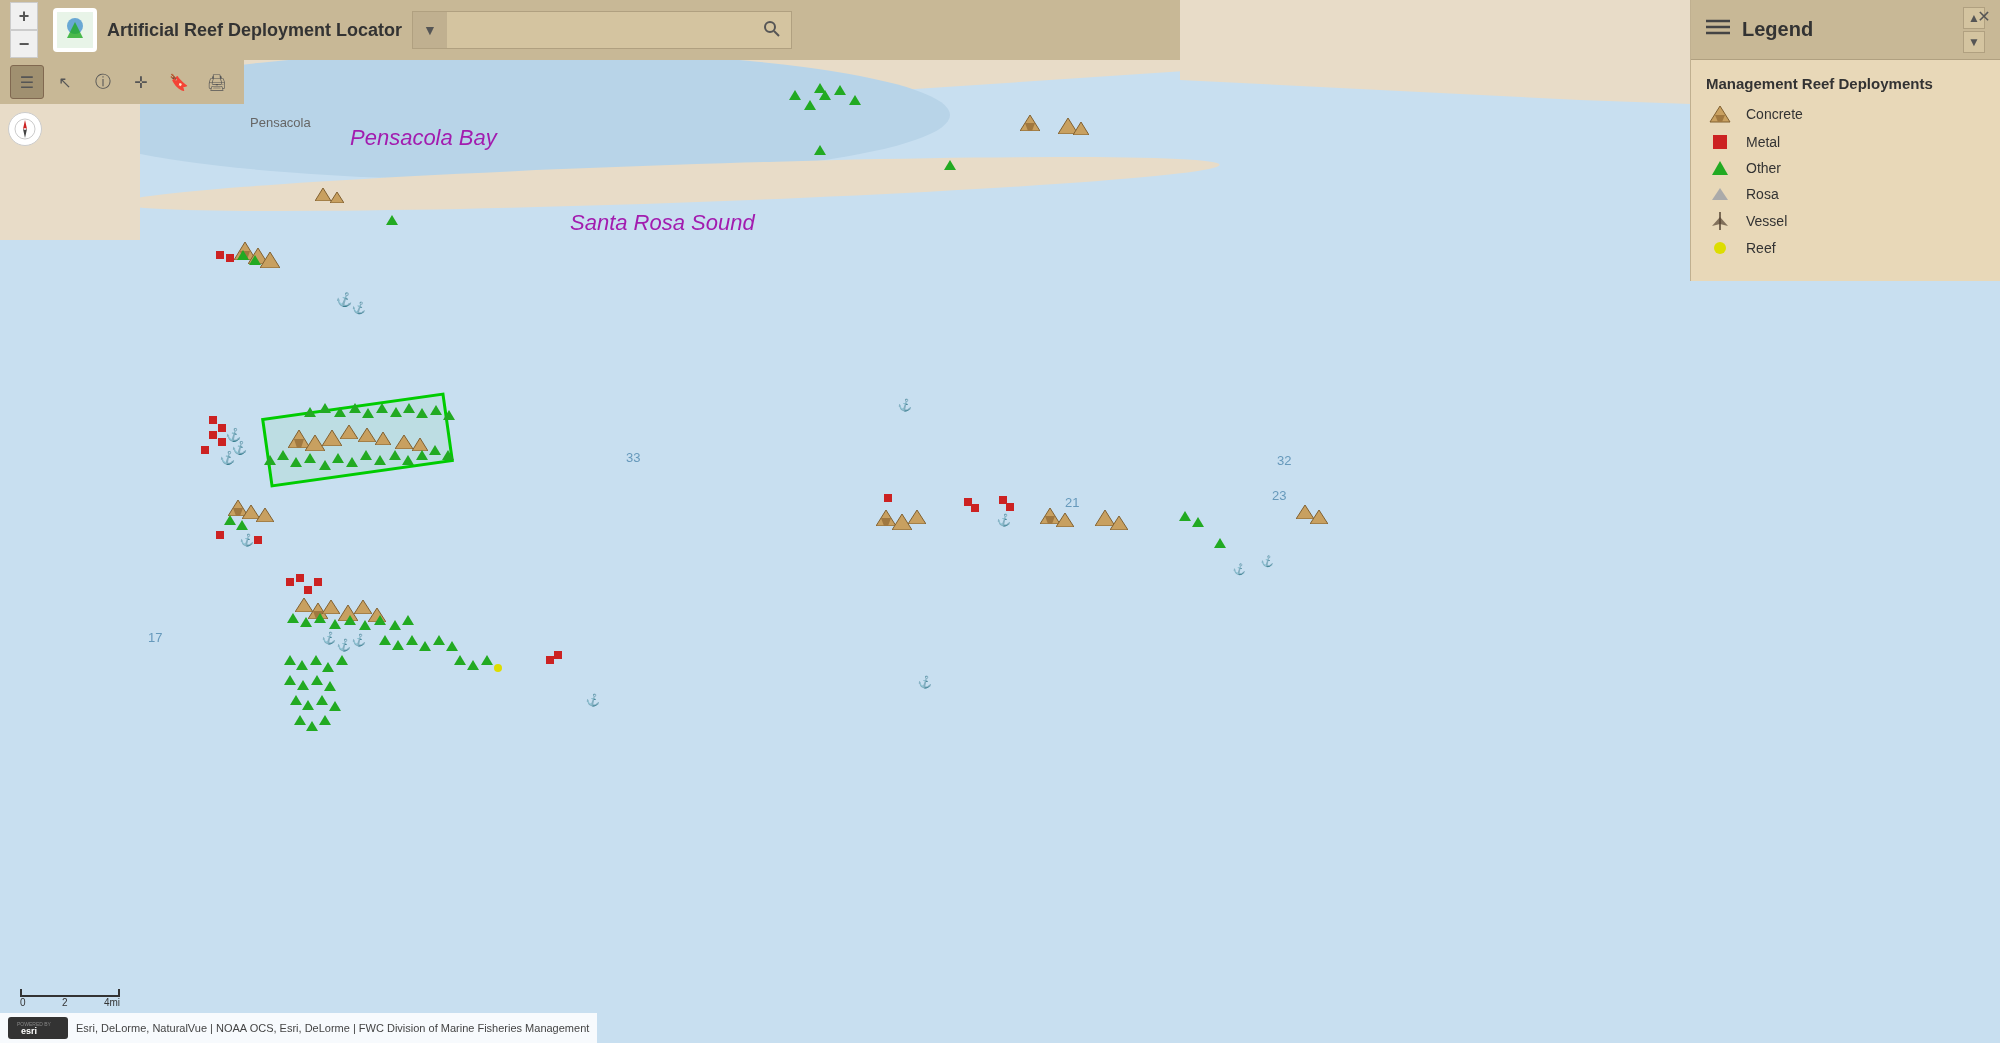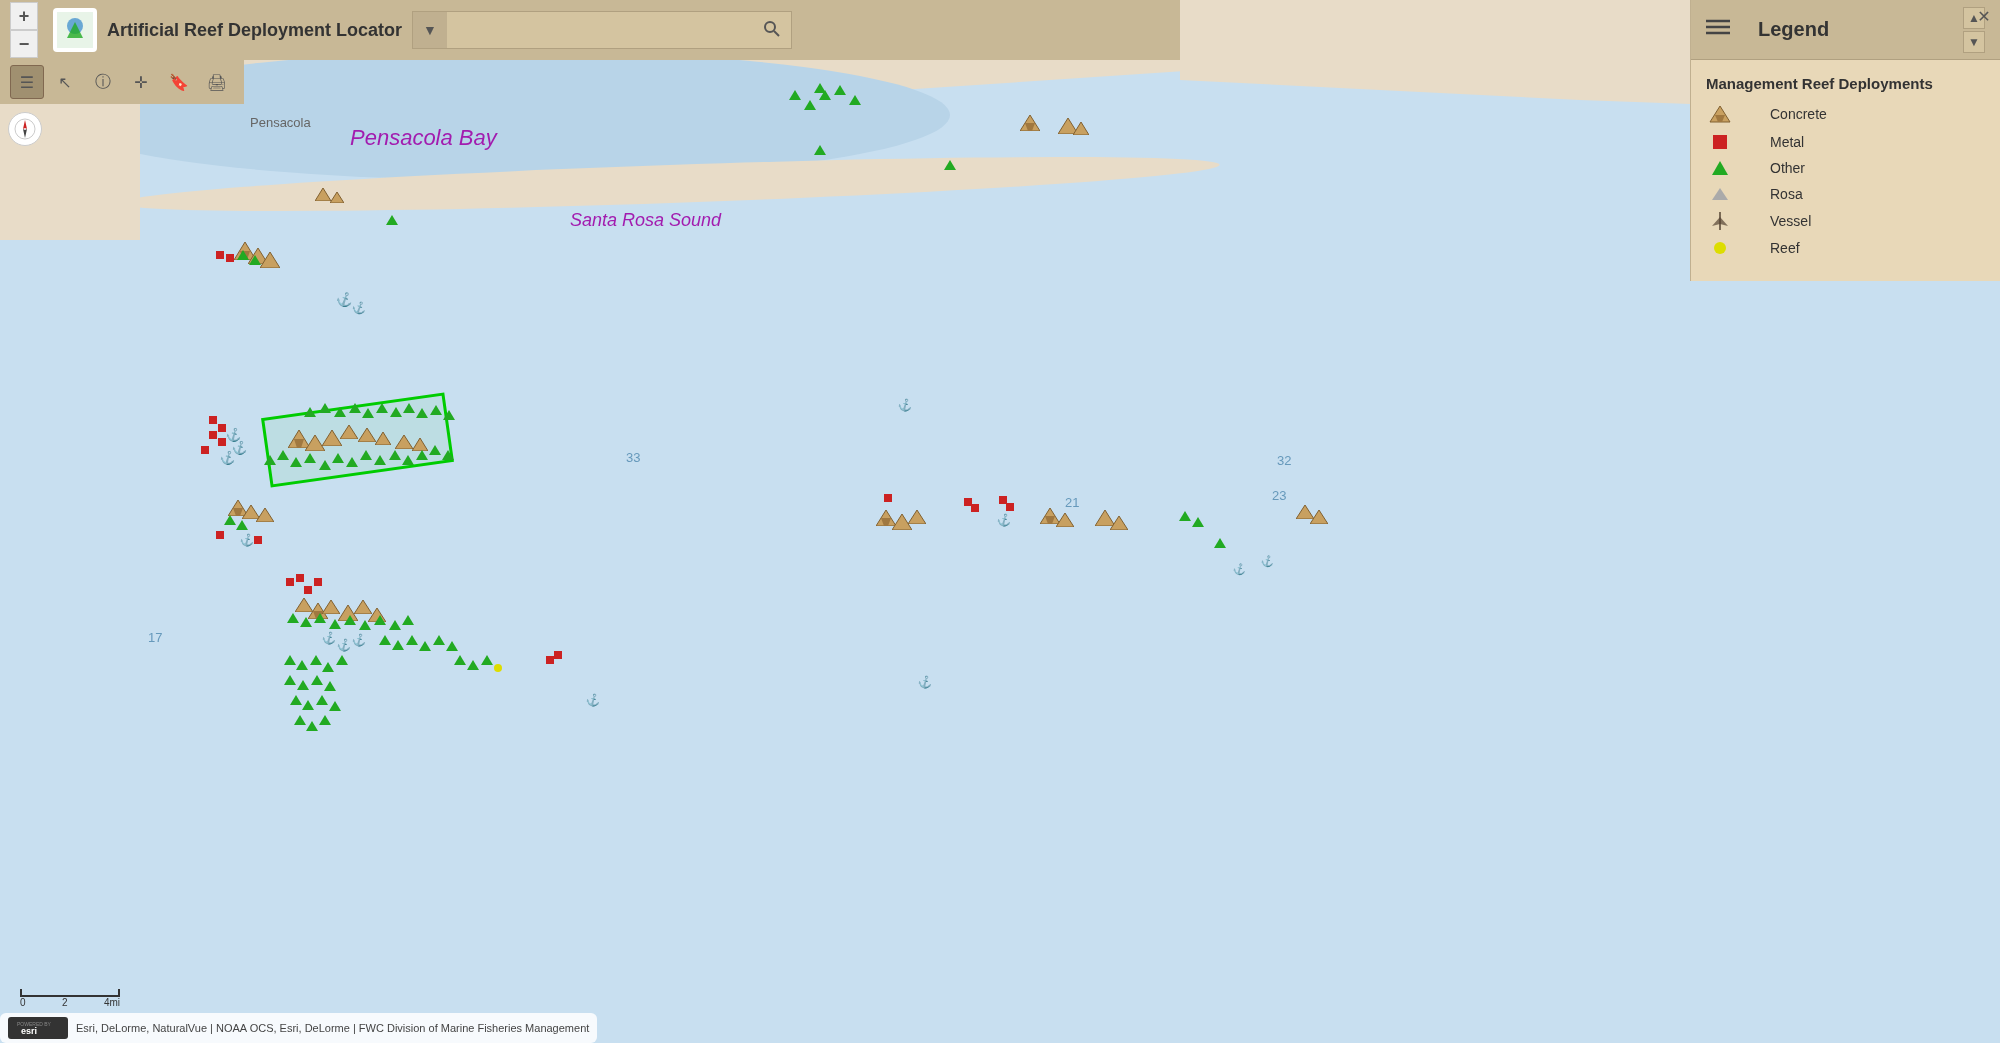--- a/index.html
+++ b/index.html
@@ -166,21 +166,21 @@
       z-index: 100;
       border-left: 1px solid #c0b090;
     }
 
     #legend-header {
       height: 60px;
       background: #c8b896;
       display: flex;
       align-items: center;
       padding: 8px 15px;
-      gap: 28px;
+      gap: 12px;
       border-bottom: 1px solid #b0a080;
     }
 
     #legend-icon {
       font-size: 22px;
       color: #444;
     }
 
     #legend-title {
       font-size: 20px;
@@ -245,21 +245,20 @@
     .legend-icon-area {
       width: 28px;
       display: flex;
       align-items: center;
       justify-content: center;
     }
 
     .legend-label {
       font-size: 14px;
       color: #333;
-      margin-left: 24px;
     }
 
     
     .icon-metal {
       width: 14px;
       height: 14px;
       background: #cc2222;
     }
 
     
@@ -292,21 +291,20 @@
     #attribution {
       position: absolute;
       bottom: 0; left: 0;
       height: 30px;
       background: rgba(255,255,255,0.85);
       display: flex;
       align-items: center;
       padding: 0 8px;
       gap: 8px;
       z-index: 100;
-      border-radius: 6px;
     }
 
     #esri-logo {
       width: 60px;
       height: 22px;
       background: #333;
       display: flex;
       align-items: center;
       justify-content: center;
       border-radius: 3px;
@@ -437,21 +435,21 @@
   <div style="
     position: absolute;
     top: 0; left: 1180px;
     width: 820px; height: 115px;
     background: #e8dcc8;
     clip-path: polygon(0 0, 820px 0, 820px 115px, 400px 100px, 200px 90px, 0 80px);
   "></div>
 
   <div class="water-label" style="left:380px; top:5px; font-size:16px;">Bay</div>
   <div class="water-label" style="left:350px; top:125px; font-size:22px; font-weight:400;">Pensacola Bay</div>
-  <div class="water-label" style="left:570px; top:210px; font-size:18px;">Santa Rosa Sound</div>
+  <div class="water-label" style="left:570px; top:210px; font-size:22px;">Santa Rosa Sound</div>
 
   <div style="position:absolute; left:250px; top:115px; font-size:13px; color:#666;">Pensacola</div>
 
   <div class="depth-label" style="left:620px; top:450px;margin-left:6px;">33</div>
   <div class="depth-label" style="left:148px; top:630px;">17</div>
   <div class="depth-label" style="left:1065px; top:495px;">21</div>
   <div class="depth-label" style="left:1272px; top:488px;">23</div>
   <div class="depth-label" style="left:1277px; top:453px;">32</div>
 
   <div id="selection-rect" style="

